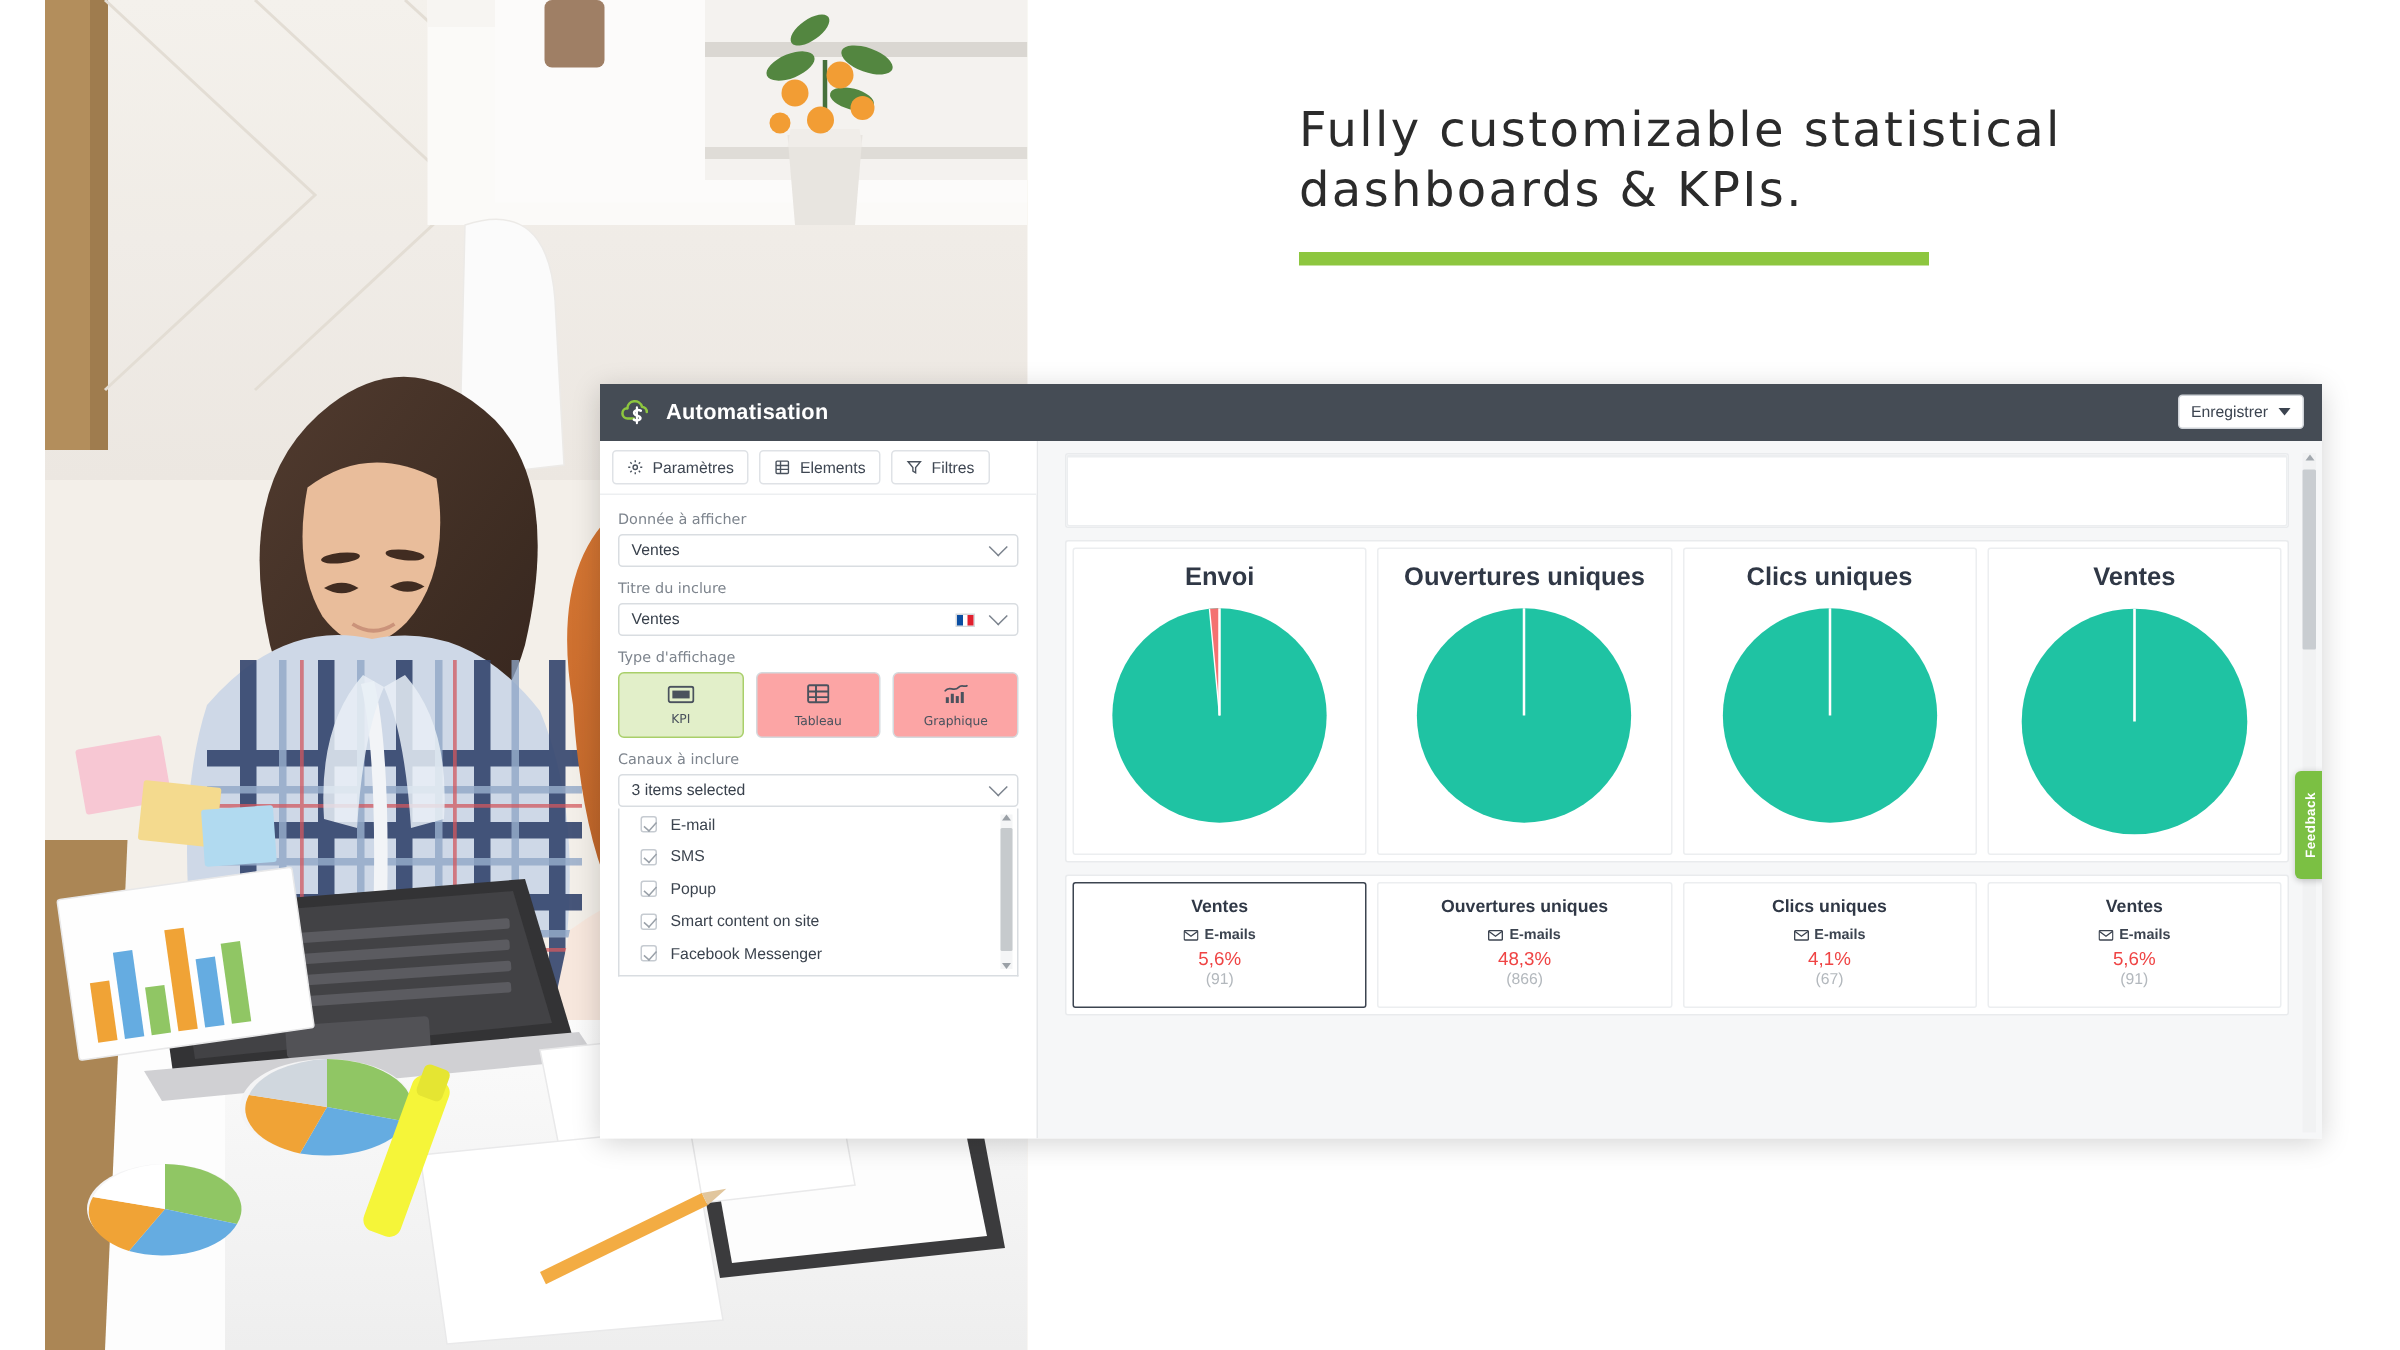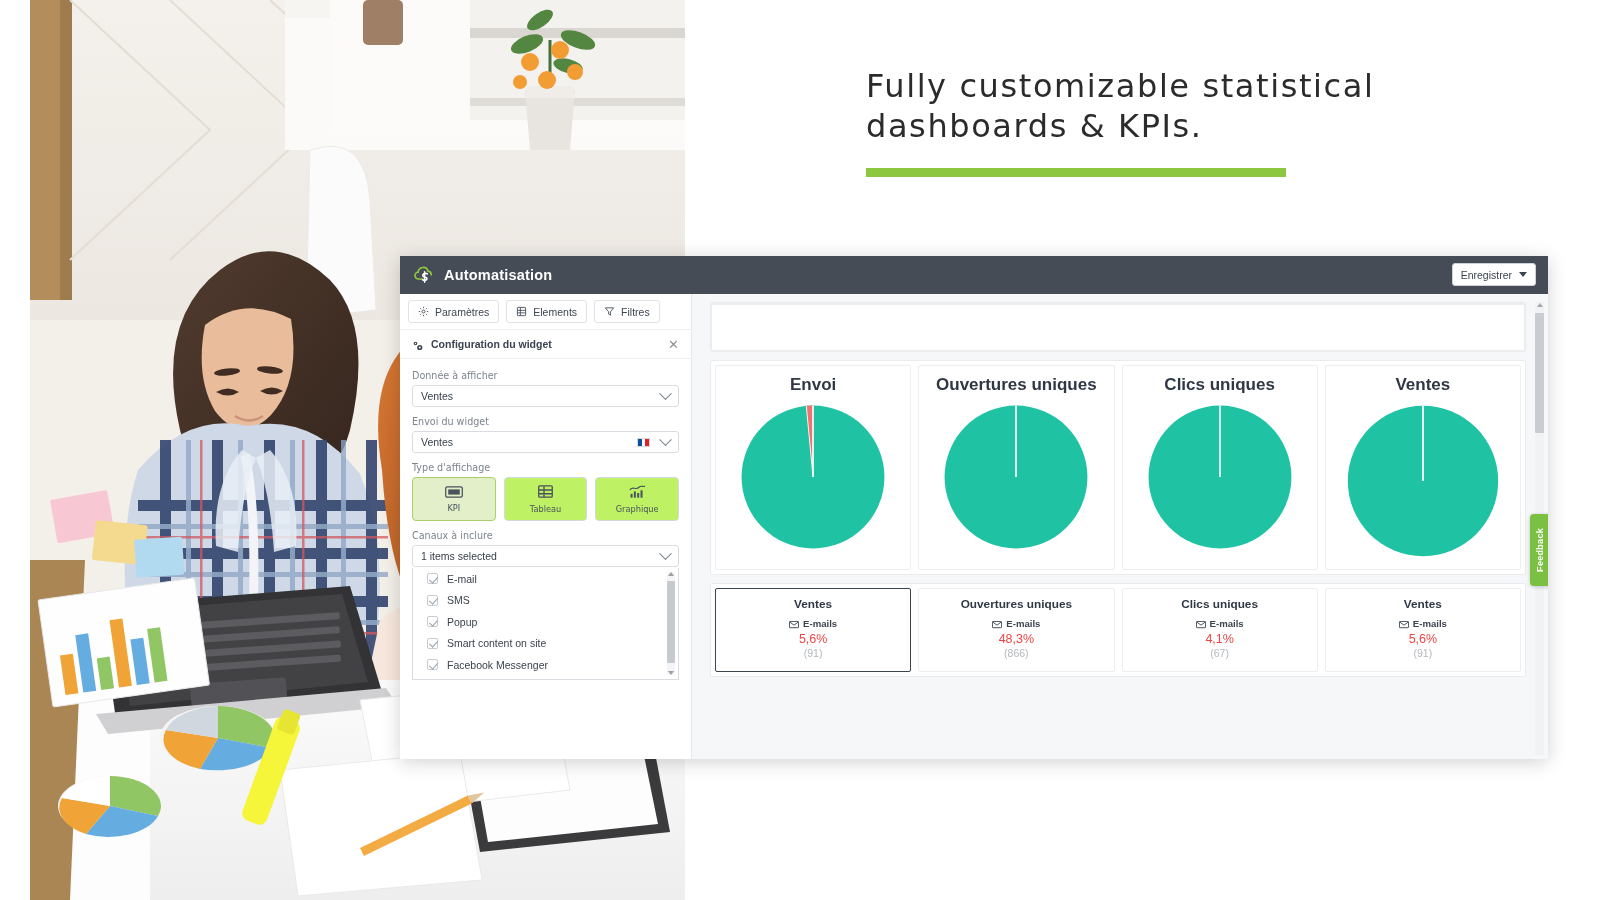--- a/index.html
+++ b/index.html
@@ -109,21 +109,21 @@
   }
   .flagfr { width: 13px; height: 9px; display:flex; margin-right: 7px; border:1px solid #d6d9dd; }
   .flagfr i { display:block; height:100%; flex:1; }
   .flagfr i:nth-child(1){ background:#0b4ea2;}
   .flagfr i:nth-child(2){ background:#fff;}
   .flagfr i:nth-child(3){ background:#e1202e;}
 
   .typegrid { display: flex; gap: 8px; margin-top: 2px; }
   .typebtn {
     flex: 1; height: 44px; border: 1px solid #d4d9dd; border-radius: 4px;
-    background: #bef264; display: flex; flex-direction: column;
+    background: #fca5a5; display: flex; flex-direction: column;
     align-items: center; justify-content: center; gap: 5px; cursor: pointer;
   }
   .typebtn.active { background: #e2efc9; border-color: #a9cf6a; }
   .typebtn .lbl { font-size: 8.2px; color: #4a525d; font-family:"DejaVu Sans",sans-serif; }
   .typebtn svg { display: block; }
 
   .ddlist {
     margin-top: 1px; border: 1px solid #d9dde1; border-top: none;
     background: #fff; height: 112px; position: relative; overflow: hidden;
   }
@@ -460,42 +460,30 @@
           <div class="tab">
             <span>
               <svg viewBox="0 0 24 24" fill="none" stroke="#4a525d" stroke-width="2">
                 <path d="M3 4h18l-7 8.5V20l-4-2.5v-5z"></path>
               </svg>
             </span>
             <span>Filtres</span>
           </div>
         </div>
 
-        <div class="panel-head">
-          <span class="gear2">
-            <svg viewBox="0 0 24 24" fill="#3a4350">
-              <circle cx="7" cy="7" r="3.6"></circle>
-                <circle cx="7" cy="7" r="1.4" fill="#fff"></circle>
-              <circle cx="15.5" cy="15" r="5.2"></circle>
-                <circle cx="15.5" cy="15" r="2" fill="#fff"></circle>
-            </svg>
-          </span>
-          <span class="ttl">Configuration du widget</span>
-          <span class="x">✕</span>
-        </div>
 
         <div class="panel-body">
 
           <div class="fld-label">Donnée à afficher</div>
           <div class="select">
             <span class="val">Ventes</span>
             <span class="chev"></span>
           </div>
 
-          <div class="fld-label">Envoi du widget</div>
+          <div class="fld-label">Titre du inclure</div>
           <div class="select">
             <span class="val">Ventes</span>
             <span class="flagfr">
                 <i></i>
                 <i></i>
                 <i></i>
               </span>
             <span class="chev"></span>
           </div>
 
@@ -530,21 +518,21 @@
                       <rect x="14.9" y="7.5" width="2.6" height="9.5"></rect>
                   </g>
                 </svg>
               </span>
               <span class="lbl">Graphique</span>
             </div>
           </div>
 
           <div class="fld-label">Canaux à inclure</div>
           <div class="select">
-            <span class="val">1 items selected</span>
+            <span class="val">3 items selected</span>
             <span class="chev"></span>
           </div>
 
           <div class="ddlist">
             <div class="ddrow">
               <span class="cbx"></span>
               <span>E-mail</span>
             </div>
             <div class="ddrow">
               <span class="cbx"></span>

